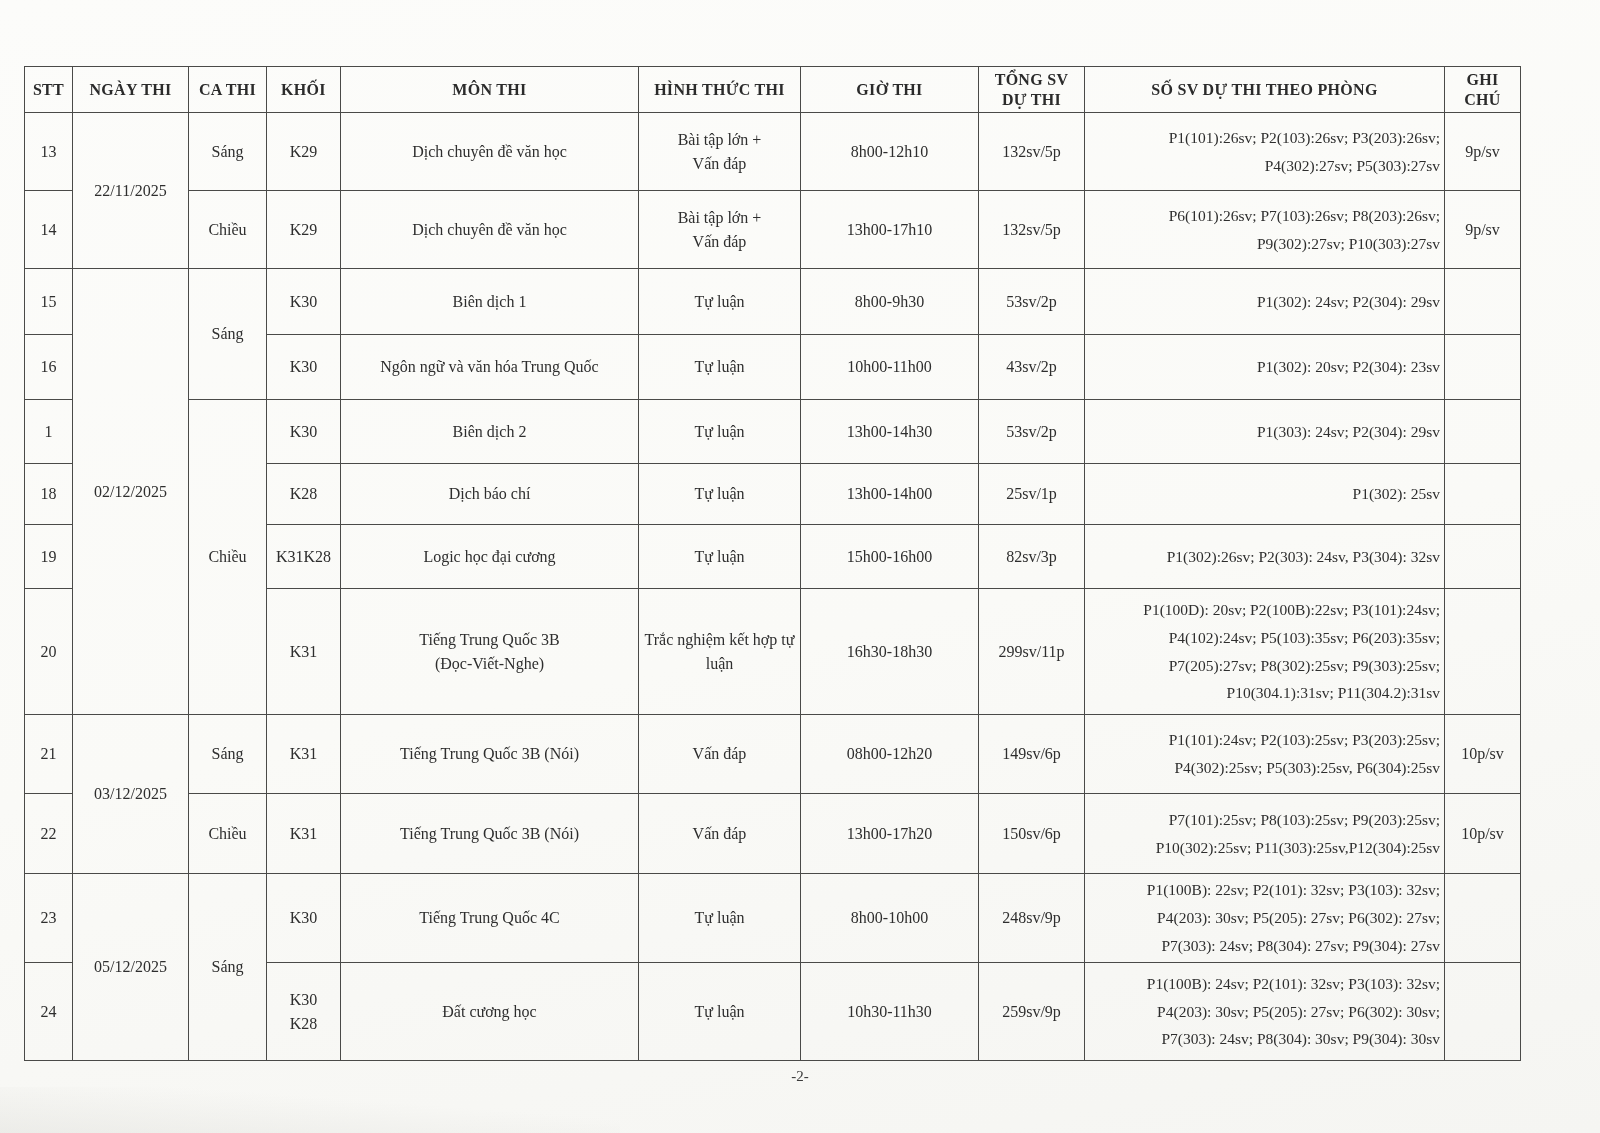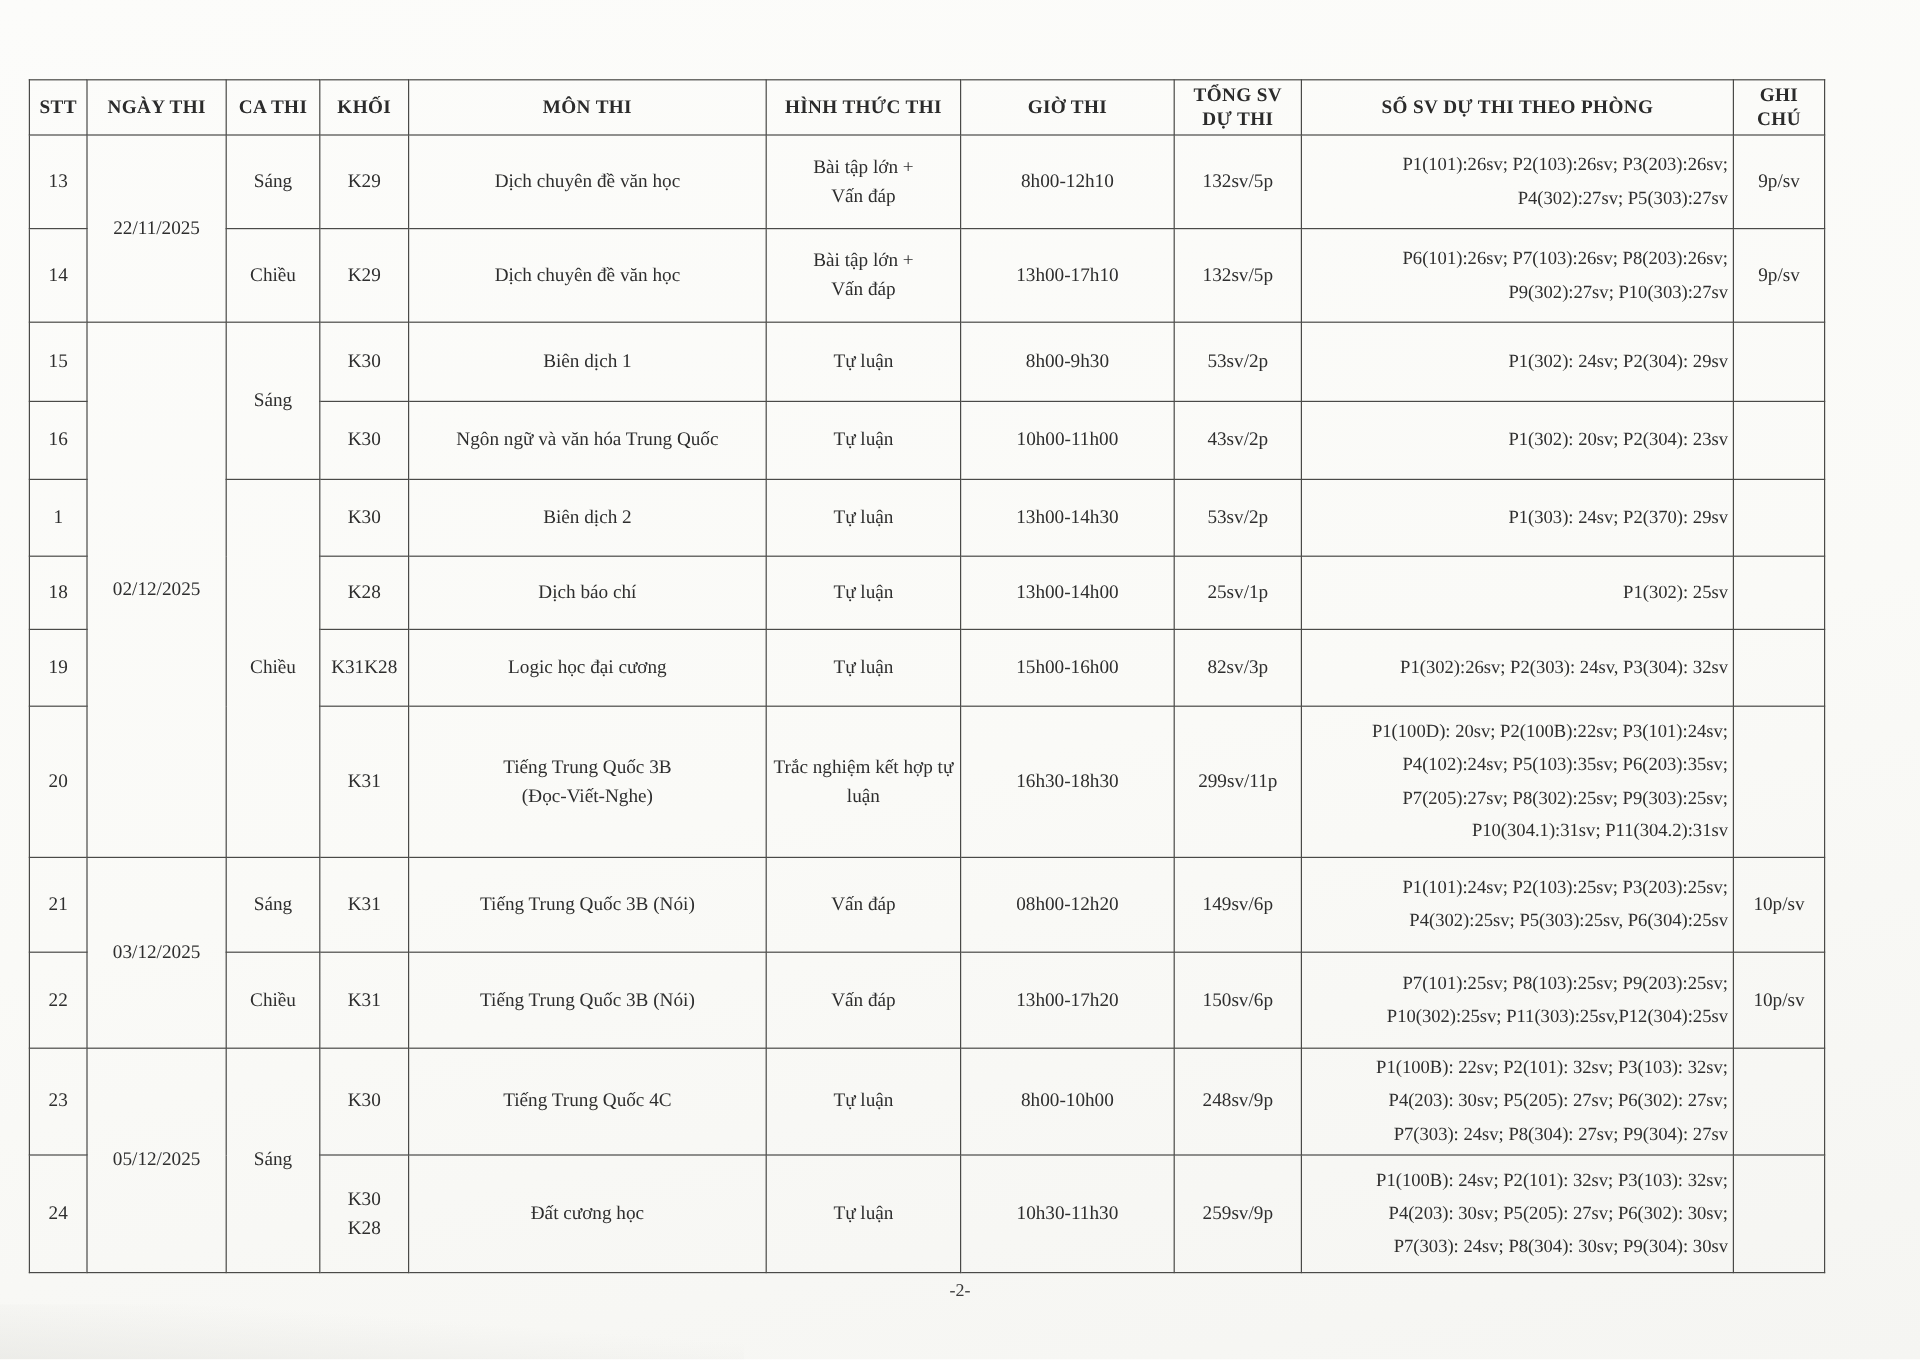--- a/index.html
+++ b/index.html
@@ -171,21 +171,21 @@
     </tr>
 
     <tr style="height:64px">
       <td class="c">1</td>
       <td class="c" rowspan="4">Chiều</td>
       <td class="c">K30</td>
       <td class="subj">Biên dịch 2</td>
       <td class="c">Tự luận</td>
       <td class="c">13h00-14h30</td>
       <td class="c">53sv/2p</td>
-      <td class="rooms">P1(303): 24sv; P2(370): 29sv</td>
+      <td class="rooms">P1(303): 24sv; P2(304): 29sv</td>
       <td class="c"></td>
     </tr>
 
     <tr style="height:61px">
       <td class="c">18</td>
       <td class="c">K28</td>
       <td class="subj">Dịch báo chí</td>
       <td class="c">Tự luận</td>
       <td class="c">13h00-14h00</td>
       <td class="c">25sv/1p</td>

